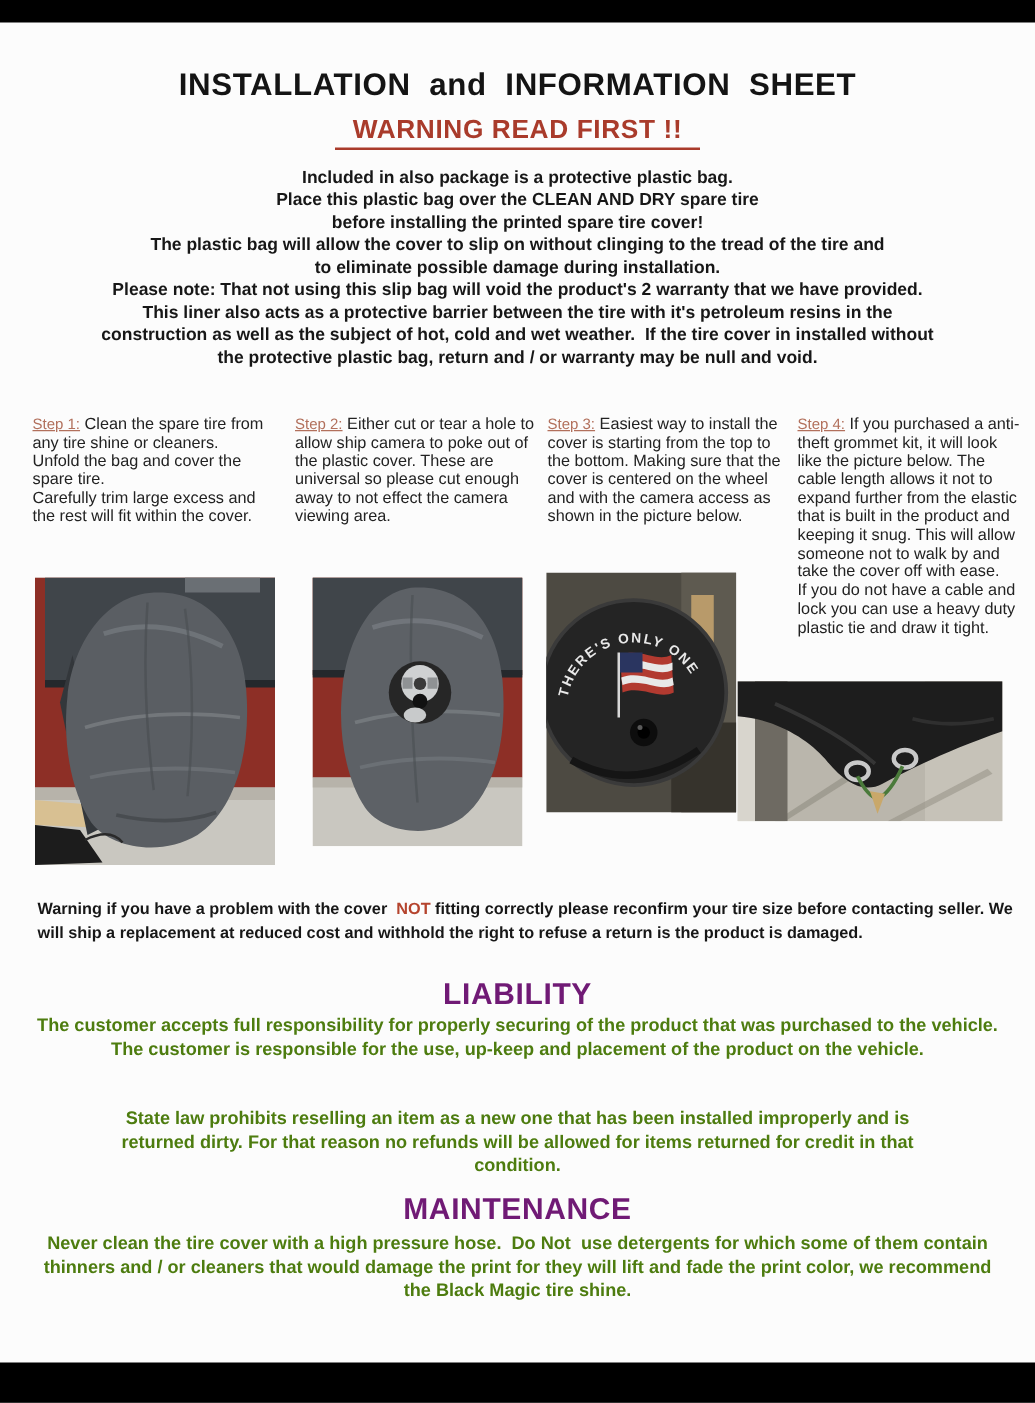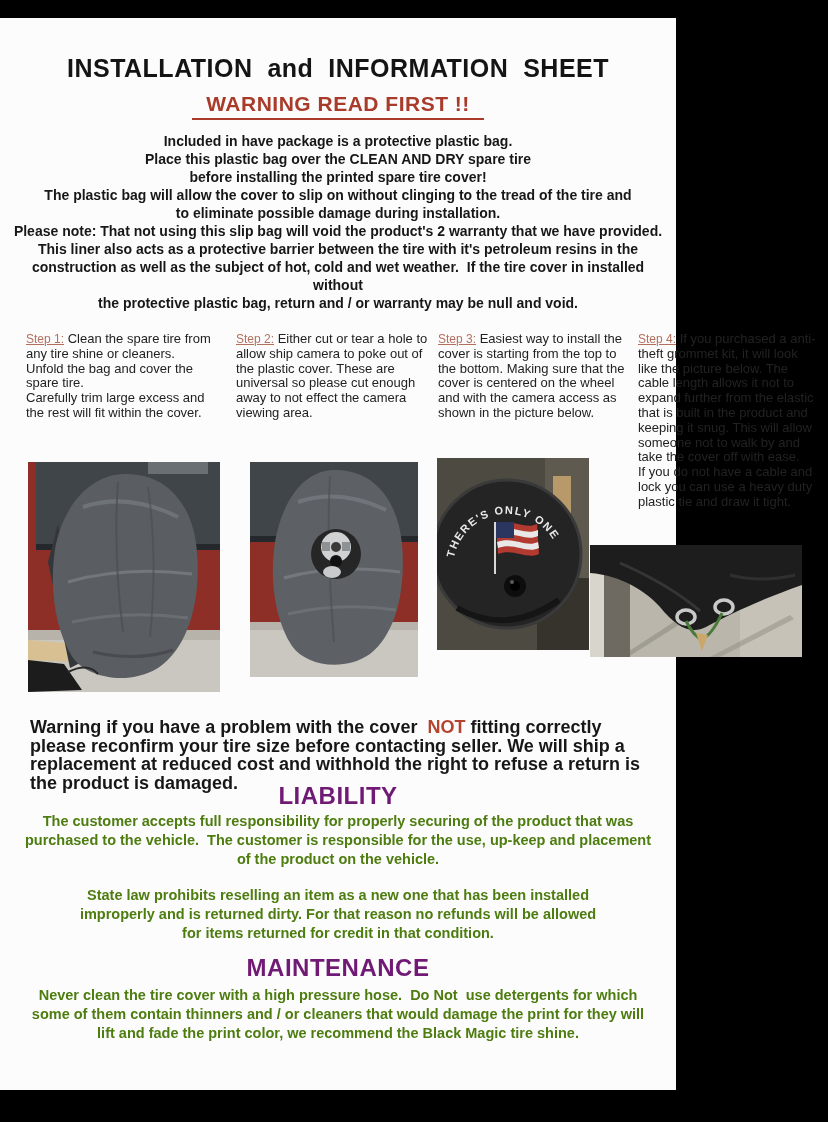--- a/index.html
+++ b/index.html
@@ -1,39 +1,39 @@
 <!DOCTYPE html>
 <html><head>
 <meta charset="utf-8">
 <style>
   html,body{margin:0;padding:0;background:#000;}
   .canvas{position:relative;width:828px;height:1122px;background:#000;overflow:hidden;
           font-family:"Liberation Sans", sans-serif;}
-  .page{position:absolute;top:18px;left:0;width:676px;height:1072px;background:#fcfcfc;}
+  .page{position:absolute;top:18px;left:0;width:828px;height:1072px;background:#fcfcfc;}
   .abs{position:absolute;}
   .title{top:36px;left:0;right:0;text-align:center;font-size:25px;font-weight:bold;
          color:#141414;letter-spacing:.5px;white-space:pre-wrap;}
   .warn-head-wrap{top:74px;left:0;right:0;text-align:center;}
   .warn-head{display:inline-block;font-size:21px;font-weight:bold;color:#a93b2b;
              letter-spacing:.5px;border-bottom:2px solid #a93b2b;padding:0 14px 2px 14px;}
   .intro{top:114px;left:8px;right:8px;text-align:center;color:#171717;}
   .intro div{font-size:14px;font-weight:bold;line-height:18px;white-space:pre-wrap;}
   .step{top:314px;color:#222;font-size:13px;line-height:14.8px;}
   .step-label{color:#b2705c;font-size:12px;text-decoration:underline;}
   .step-text{white-space:pre-line;}
   .s1{left:26px;width:198px;}
   .s2{left:236px;width:200px;}
   .s3{left:438px;width:198px;}
   .s4{left:638px;width:180px;}
   .photo{display:block;}
   .p1{left:28px;top:444px;}
   .p2{left:250px;top:444px;}
   .p3{left:437px;top:440px;}
   .p4{left:590px;top:527px;}
-  .warn-para{top:700px;left:30px;right:16px;font-size:18px;font-weight:bold;color:#171717;
+  .warn-para{top:700px;left:30px;right:16px;font-size:13px;font-weight:bold;color:#171717;
              line-height:18.5px;white-space:pre-wrap;}
   .red-not{color:#b5442e;}
   .sect-head{left:0;right:0;text-align:center;font-size:24px;font-weight:bold;color:#701a75;
              letter-spacing:.5px;}
   .h-liab{top:764px;}
   .h-maint{top:936px;}
   .body-para{text-align:center;font-size:14.5px;font-weight:bold;color:#4d7c0f;
              line-height:19px;white-space:pre-wrap;}
   .para-liab1{top:794px;left:24px;right:24px;}
   .para-liab2{top:868px;left:70px;right:70px;}
@@ -46,21 +46,21 @@
 <div class="canvas">
   <div class="page">
 
     <div class="abs title">INSTALLATION  and  INFORMATION  SHEET</div>
 
     <div class="abs warn-head-wrap">
       <span class="warn-head">WARNING READ FIRST !!</span>
     </div>
 
     <div class="abs intro">
-      <div>Included in have package is a protective plastic bag.</div>
+      <div>Included in also package is a protective plastic bag.</div>
       <div>Place this plastic bag over the CLEAN AND DRY spare tire</div>
       <div>before installing the printed spare tire cover!</div>
       <div>The plastic bag will allow the cover to slip on without clinging to the tread of the tire and</div>
       <div>to eliminate possible damage during installation.</div>
       <div>Please note: That not using this slip bag will void the product's 2 warranty that we have provided.</div>
       <div>This liner also acts as a protective barrier between the tire with it's petroleum resins in the</div>
       <div>construction as well as the subject of hot, cold and wet weather.  If the tire cover in installed without</div>
       <div>the protective plastic bag, return and / or warranty may be null and void.</div>
     </div>
 

